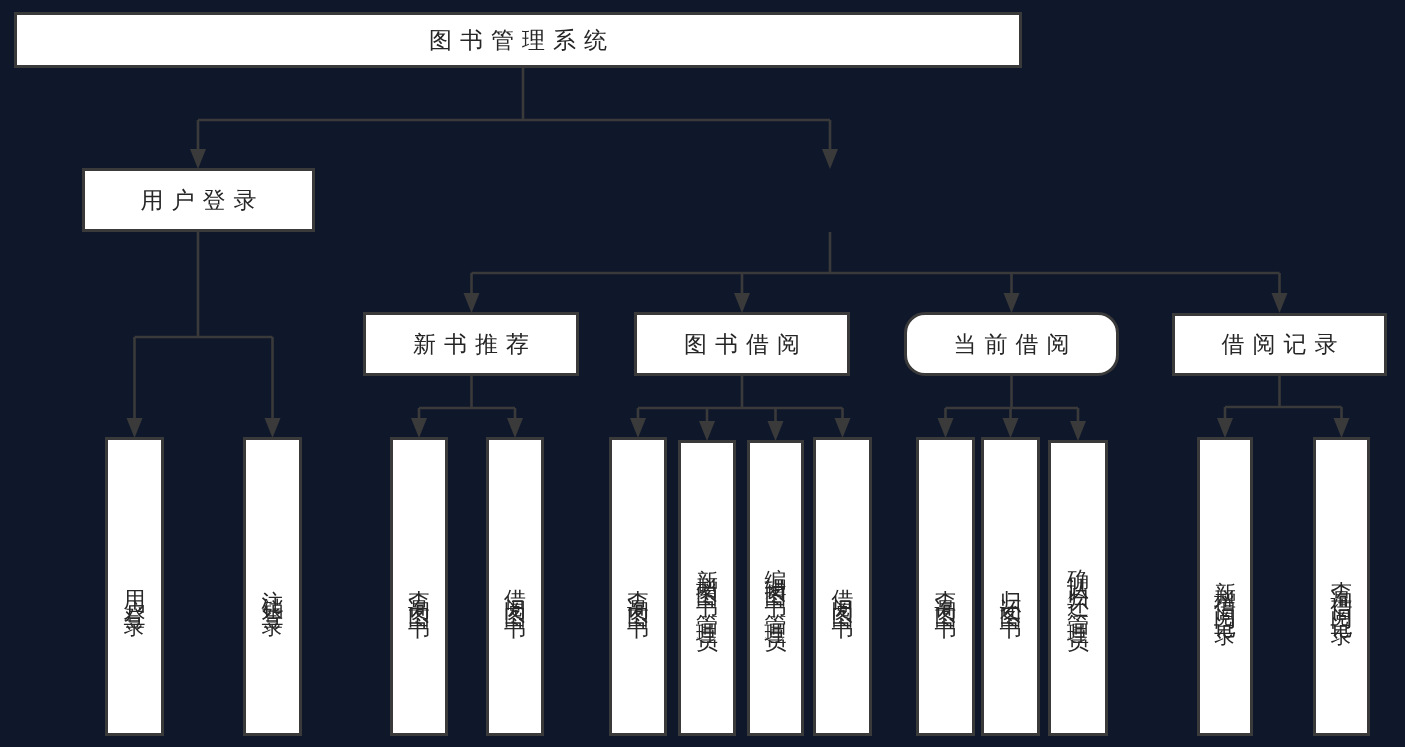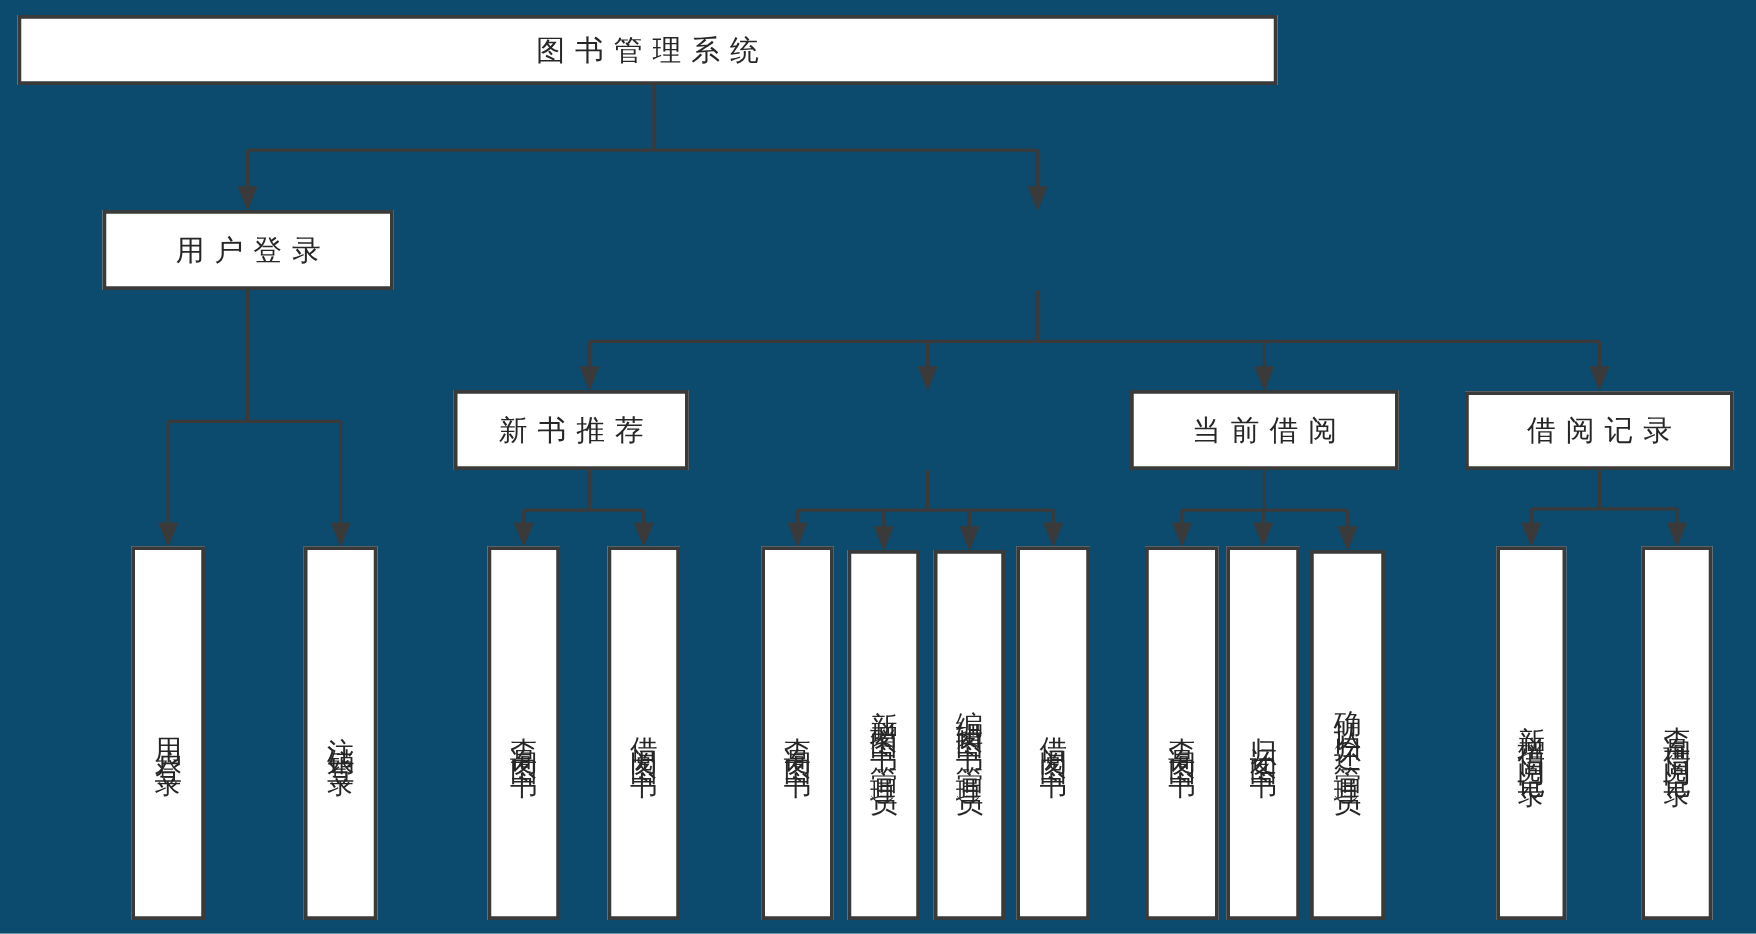--- a/index.html
+++ b/index.html
@@ -1,20 +1,20 @@
 <!DOCTYPE html>
 <html><head>
 <meta charset="utf-8">
 <style>
   html, body { margin: 0; padding: 0; background: #ffffff; }
   #stage {
     position: relative;
     width: 1405px;
     height: 747px;
-    background: #0c4a6e;
+    background: #0f172a;
     font-family: "Liberation Sans", "DejaVu Sans", sans-serif;
     overflow: hidden;
     text-align: center;
   }
   #edges {
     position: absolute;
     left: 0; top: 0;
     width: 1405px; height: 747px;
   }
   #edges path { stroke: #3a3a3a; stroke-width: 2.6; fill: none; }
@@ -122,24 +122,27 @@
   </svg>
 
   <div class="node node-h" style="left:14px; top:12px; width:1008px; height:56px;">
     <span class="label">图书管理系统</span>
   </div>
 
   <div class="node node-h" style="left:82px; top:168px; width:233px; height:64px;">
     <span class="label">用户登录</span>
   </div>
 
-  <div class="node node-h" style="left:363px; top:312px; width:188px; height:64px;">
+  <div class="node node-h" style="left:363px; top:312px; width:216px; height:64px;">
     <span class="label">新书推荐</span>
   </div>
-  <div class="node node-h" style="left:904px; top:312px; width:215px; height:64px;">
+  <div class="node node-h" style="left:634px; top:312px; width:216px; height:64px;">
+    <span class="label">图书借阅</span>
+  </div>
+  <div class="node node-h" style="left:904px; top:312px; width:215px; height:64px;border-radius:21px;">
     <span class="label">当前借阅</span>
   </div>
   <div class="node node-h" style="left:1172px; top:313px; width:215px; height:63px;">
     <span class="label">借阅记录</span>
   </div>
 
   <div class="node node-v" style="left:105px; top:437px; width:59px; height:299px;">
     <span class="label">用户登录</span>
   </div>
   <div class="node node-v" style="left:243px; top:437px; width:59px; height:299px;">

